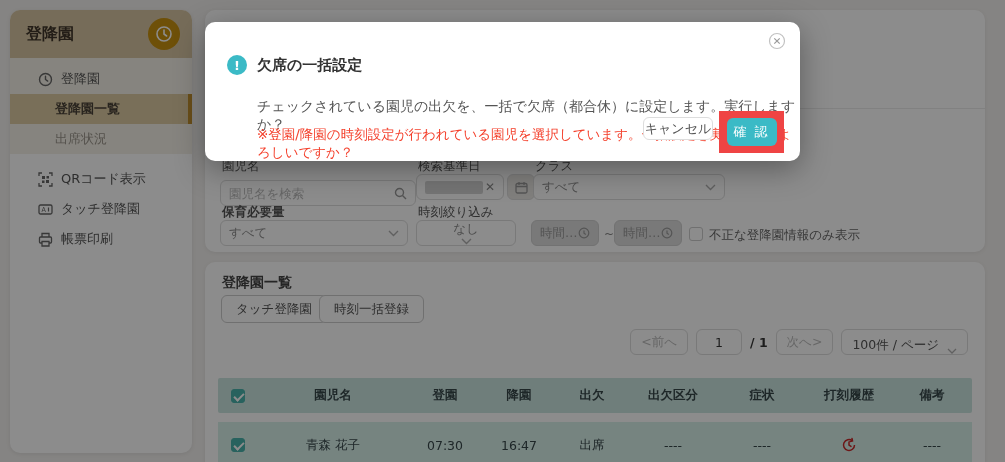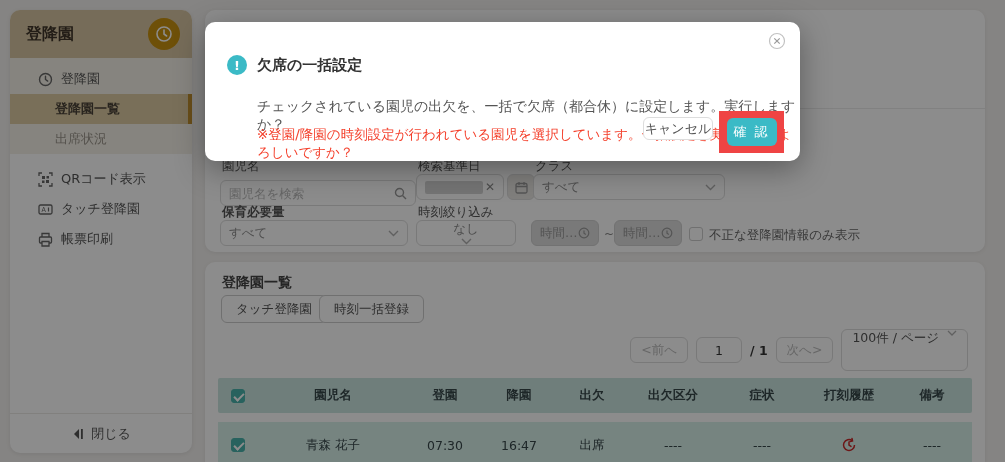--- a/index.html
+++ b/index.html
@@ -49,21 +49,21 @@
   .cb.on::after { content:""; position:absolute; left:4px; top:1px; width:4px; height:8px;
                   border:solid #fff; border-width:0 2px 2px 0; transform:rotate(45deg); }
 
   .sec-title { position:absolute; left:17px; top:12px; font-size:14px; font-weight:bold; color:#444; }
   .ol-btn { position:absolute; height:28px; border:1px solid #ccc; border-radius:6px; background:#fff;
             font-size:12.5px; color:#555; display:flex; align-items:center; padding:0 14px; cursor:pointer; }
   .pager { position:absolute; right:17px; top:67px; display:flex; align-items:center; gap:8px; font-size:12.5px; color:#555; }
   .pg-btn { height:26px; border:1px solid #ddd; border-radius:6px; background:#fff; color:#bbb;
             display:flex; align-items:center; padding:0 10px; cursor:default; }
   .pg-input { width:46px; height:26px; border:1px solid #ddd; border-radius:6px; text-align:center; font-size:12.5px; color:#333; font-family:inherit; }
-  .pg-size { height:42px; border:1px solid #ddd; border-radius:6px; display:flex; align-items:flex-start; gap:8px; padding:0 10px; color:#555; cursor:pointer; }
+  .pg-size { height:26px; border:1px solid #ddd; border-radius:6px; display:flex; align-items:flex-end; gap:8px; padding:0 10px; color:#555; cursor:pointer; }
 
   .tbl { position:absolute; left:13px; top:116px; width:754px; }
   .trow { display:flex; align-items:center; }
   .thead { height:35px; background:#cbe5e0; border-radius:2px; font-weight:bold; font-size:12.5px; color:#37474a; }
   .tdata { height:46px; background:#d8f0ea; margin-top:9px; font-size:12.5px; color:#37474a; }
   .tc { display:flex; align-items:center; justify-content:center; text-align:center; }
   .c0{width:40px;} .c1{width:150px;} .c2{width:74px;} .c3{width:74px;} .c4{width:72px;}
   .c5{width:90px;} .c6{width:88px;} .c7{width:86px;} .c8{flex:1;text-align:center;}
 
   
@@ -149,29 +149,20 @@
           <svg width="15" height="15" viewBox="0 0 15 15" fill="none" stroke="#666" stroke-width="1.3">
               <path d="M4 5V1.5h7V5"></path>
               <rect x="1.5" y="5" width="12" height="6" rx="1"></rect>
               <path d="M4 9.5h7V14H4z" fill="#fff"></path>
             </svg>
         </span>
         <span>帳票印刷</span>
       </div>
     </div>
 
-    <div class="sb-footer">
-      <span>
-        <svg width="13" height="12" viewBox="0 0 13 12">
-            <path d="M8 1L3 6l5 5z" fill="#555"></path>
-            <rect x="10" y="1" width="1.8" height="10" fill="#555"></rect>
-          </svg>
-      </span>
-      <span>閉じる</span>
-    </div>
   </nav>
 
   <div class="main">
 
     <div class="card card1">
       <div class="breadcrumb">
         <span>
           <svg width="13" height="12" viewBox="0 0 13 12">
               <path d="M6.5 1L1 6h1.5v5h3V8h2v3h3V6H12z" fill="#6b6b6b"></path>
             </svg>

